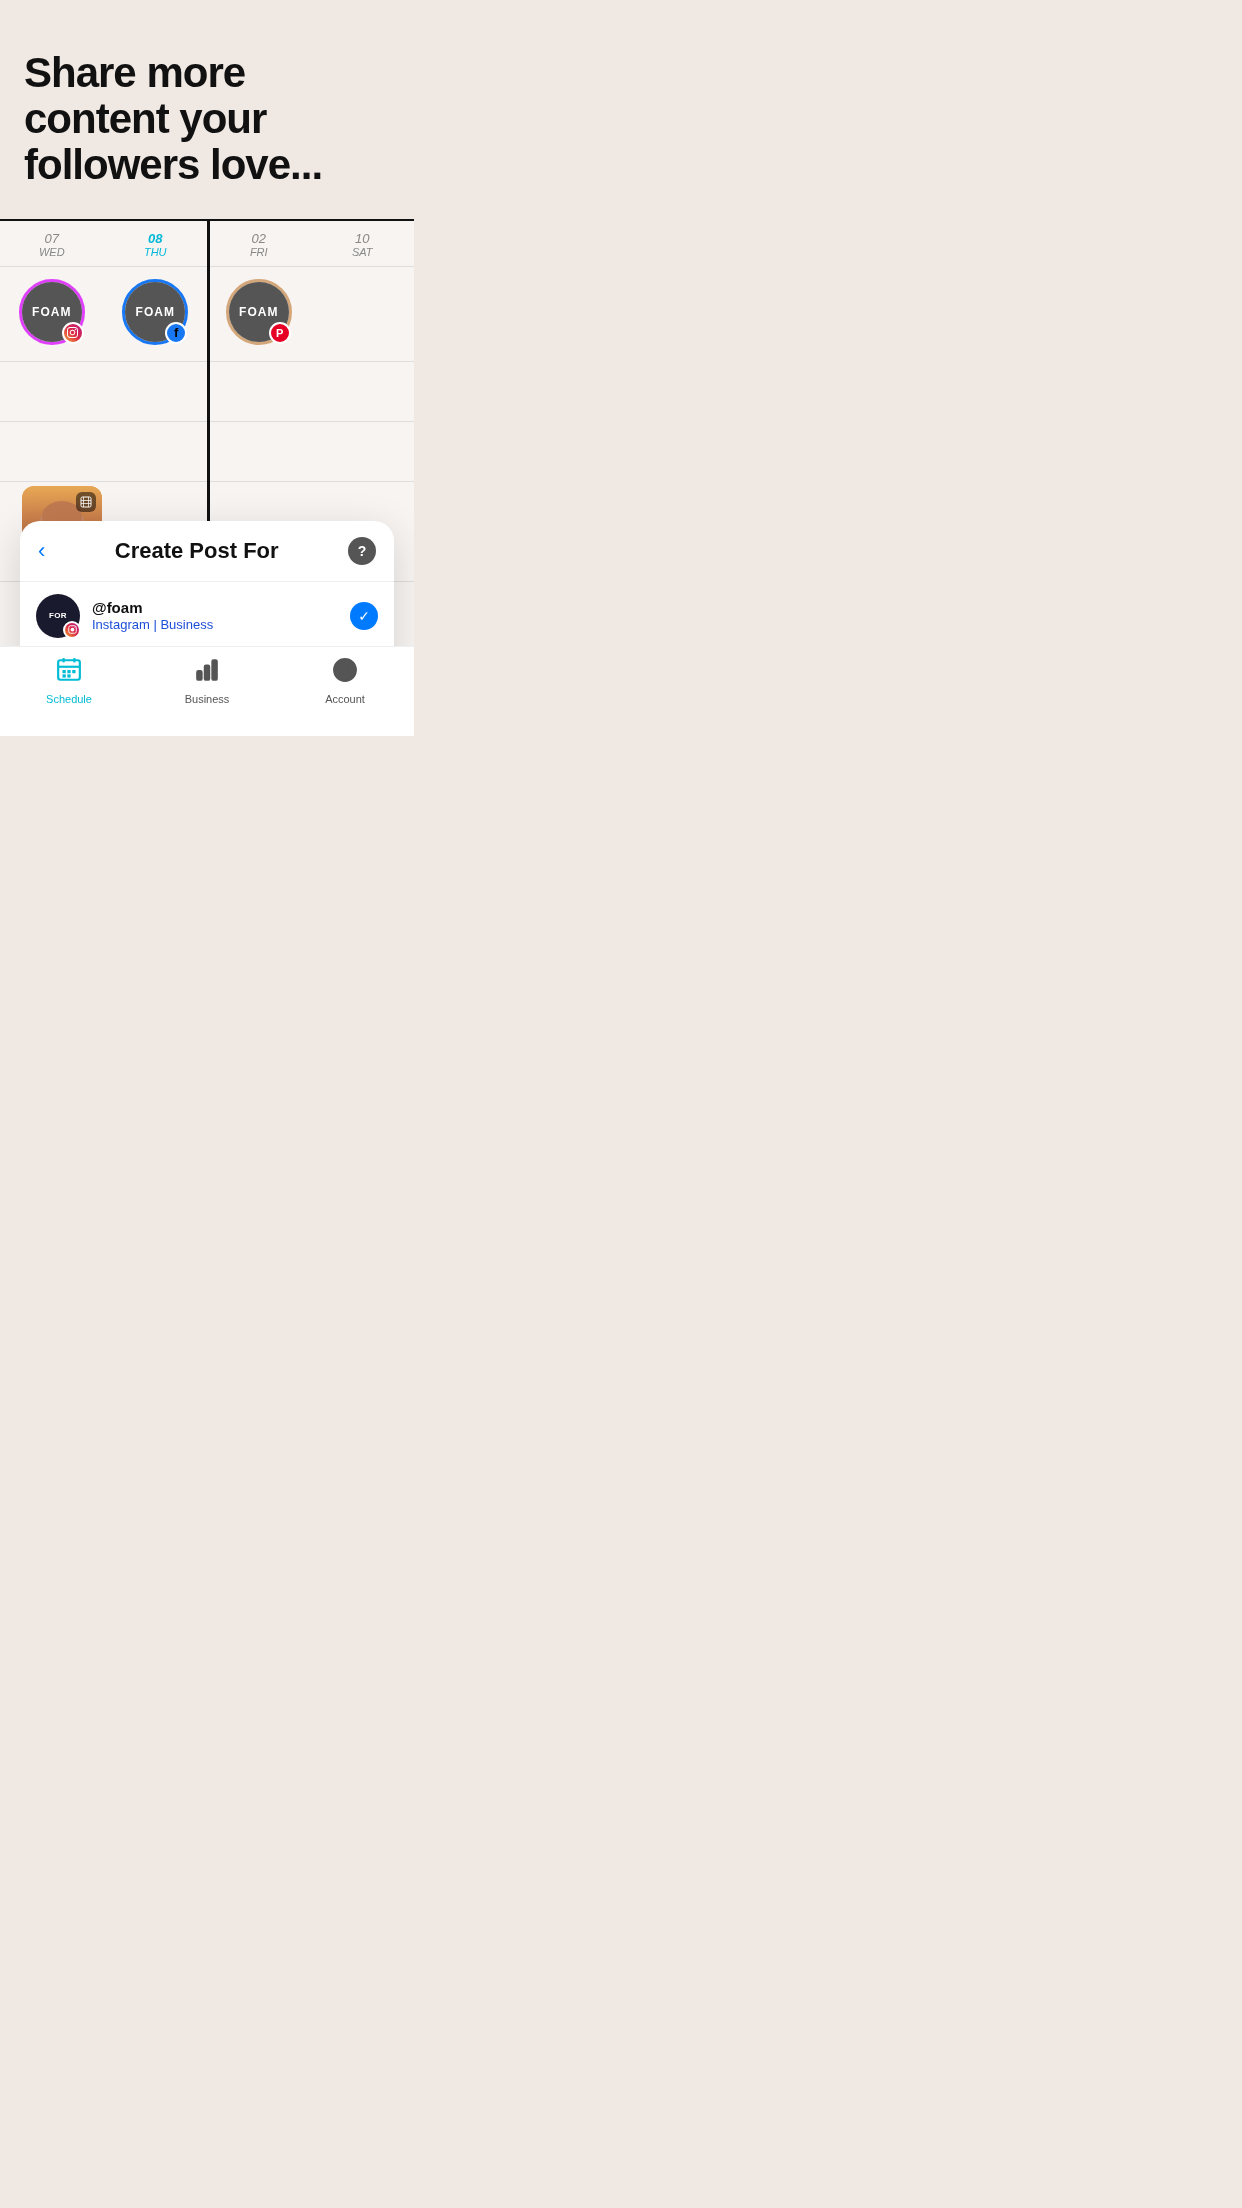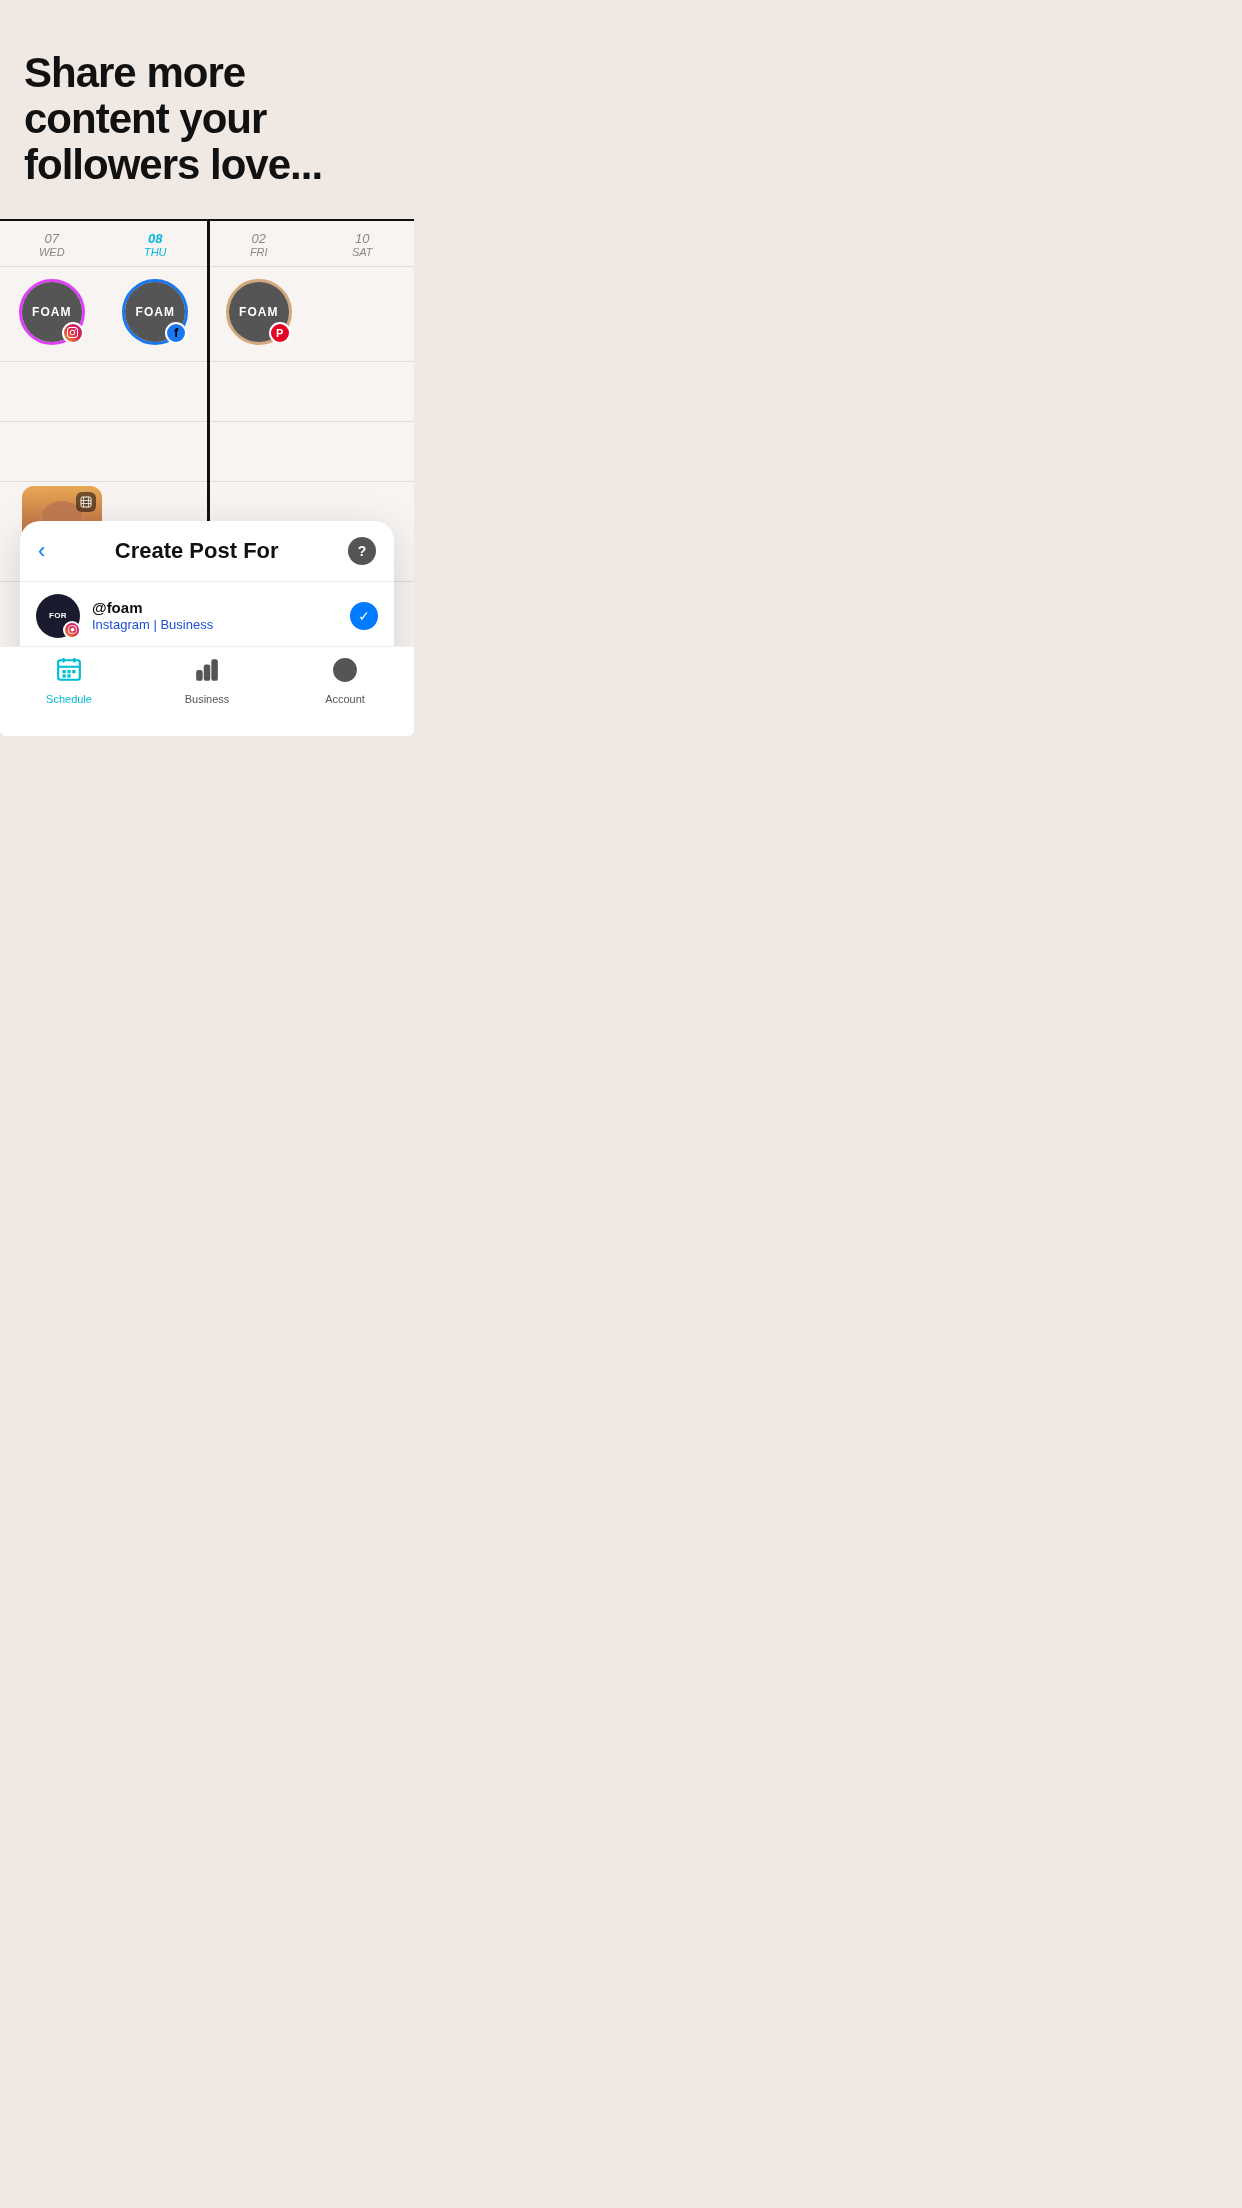--- a/index.html
+++ b/index.html
@@ -10,21 +10,20 @@
       width: 414px;
       min-height: 736px;
       overflow-x: hidden;
       position: relative;
     }
     .page-wrapper {
       width: 414px;
       background: #f0e8e3;
       position: relative;
       overflow: hidden;
-      border-radius: 6px;
     }
 
     
     .header {
       padding: 50px 24px 20px;
     }
     .header h1 {
       font-size: 42px;
       font-weight: 800;
       color: #111;

